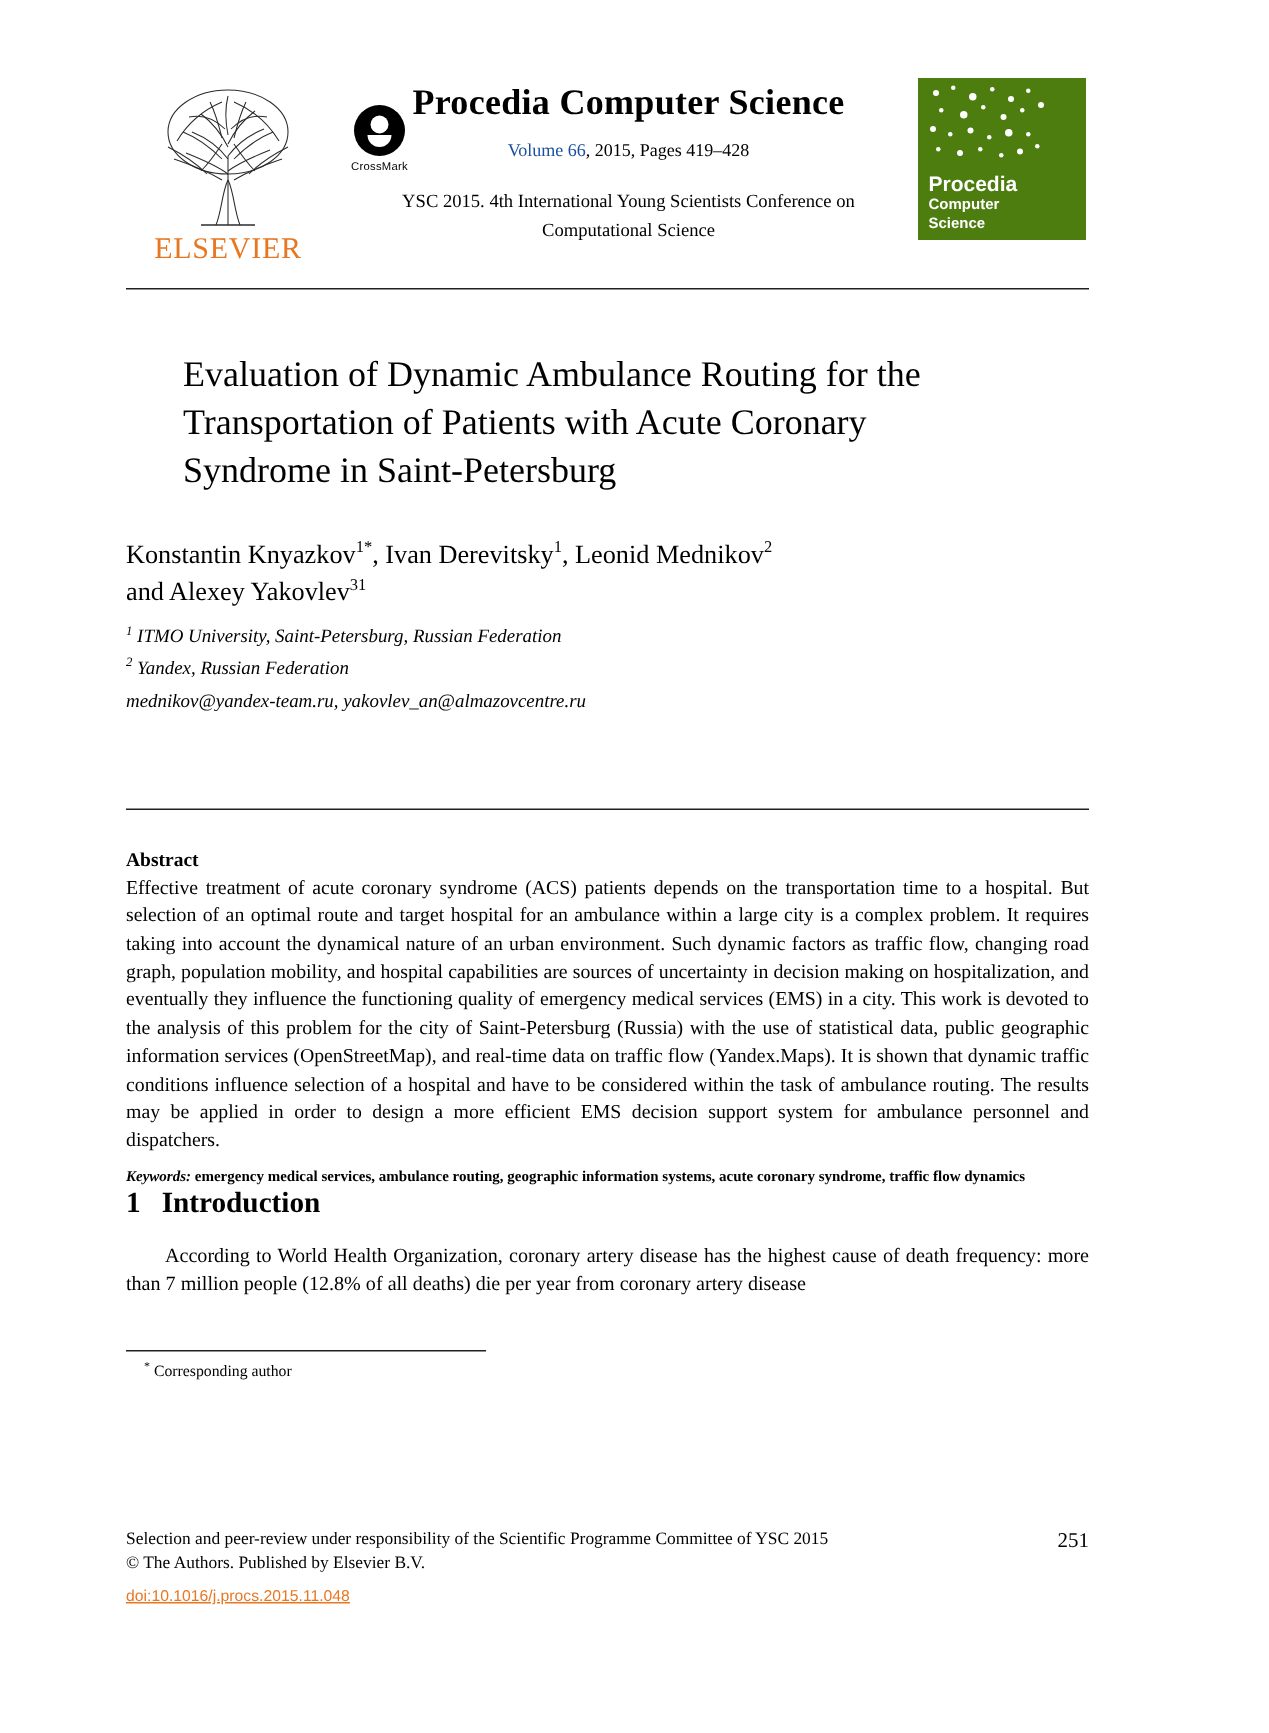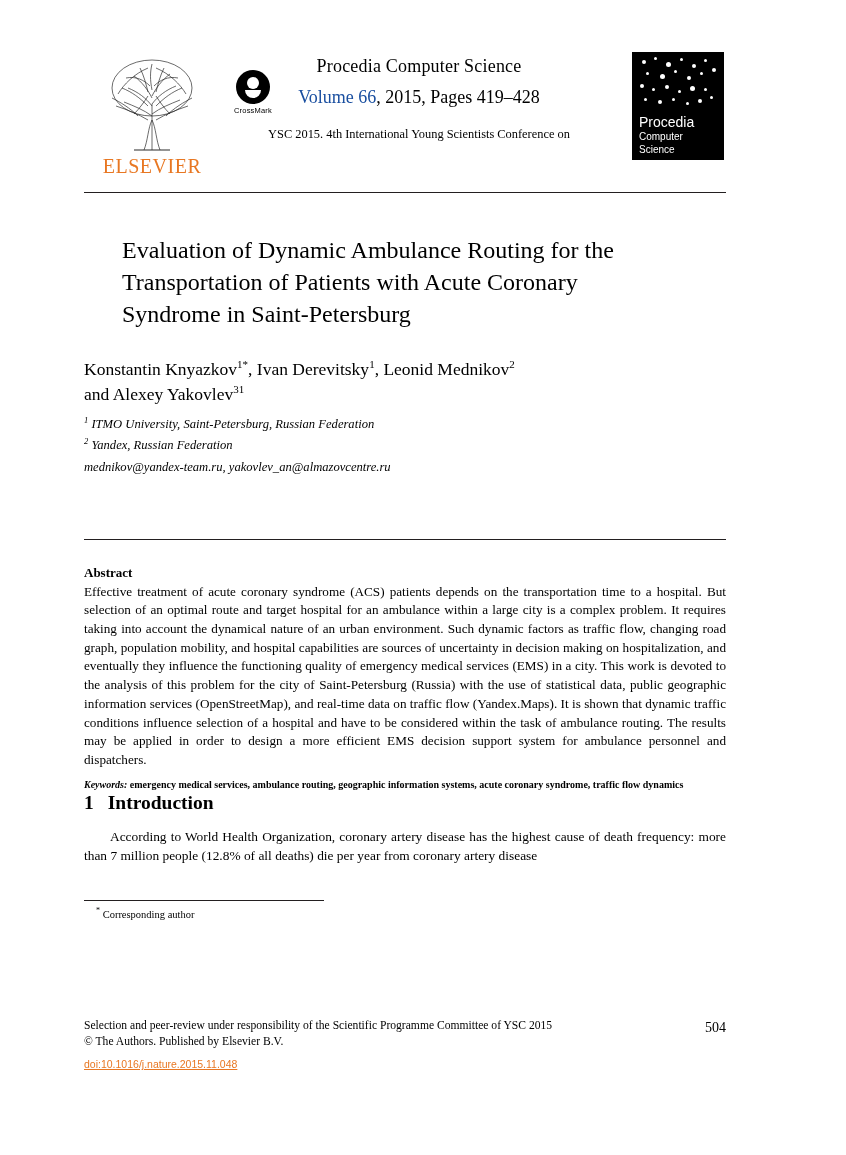--- a/index.html
+++ b/index.html
@@ -57,26 +57,26 @@
   }
   .journal-center {
     position: absolute;
     left: 150px;
     top: 8px;
     width: 370px;
     text-align: center;
   }
   .journal-title {
     font-family: "Liberation Serif", serif;
-    font-size: 18px;
-    font-weight: normal;
+    font-size: 24px;
+    font-weight: bold;
     letter-spacing: 0.2px;
   }
   .volume-line {
-    font-size: 18px;
+    font-size: 12px;
     margin-top: 10px;
     color: #1a4fa0;
   }
   .volume-line .vol-black { color: #000; }
   .conf-line {
     font-size: 12.4px;
     margin-top: 17px;
     line-height: 1.55;
   }
   .crossmark {
@@ -112,24 +112,25 @@
   .crossmark-label {
     font-size: 7.5px;
     font-family: "Liberation Sans", sans-serif;
     margin-top: 2px;
     letter-spacing: 0.2px;
   }
   .procedia-cover {
     position: absolute;
     right: 2px;
     top: 4px;
-    width: 92px;
+    width: 112px;
     height: 108px;
-    background: #000000;
+    background: #4d7c0f;
     overflow: hidden;
+    font-weight: bold;
   }
   .procedia-dots {
     position: absolute;
     left: 0; top: 0; right: 0;
     height: 60px;
   }
   .procedia-dots span {
     position: absolute;
     background: #fff;
     border-radius: 50%;
@@ -309,20 +310,21 @@
         <div class="crossmark-label">CrossMark</div>
       </div>
 
       <div class="journal-center">
         <div class="journal-title">Procedia Computer Science</div>
         <div class="volume-line">
           <span>Volume 66</span><span class="vol-black">, 2015, Pages 419–428</span>
         </div>
         <div class="conf-line">
           <div>YSC 2015. 4th International Young Scientists Conference on</div>
+          <div>Computational Science</div>
         </div>
       </div>
 
       <div class="procedia-cover">
         <div class="procedia-dots">
           <span style="left:10px;top:8px;width:4px;height:4px"></span>
           <span style="left:22px;top:5px;width:3px;height:3px"></span>
           <span style="left:34px;top:10px;width:5px;height:5px"></span>
           <span style="left:48px;top:6px;width:3px;height:3px"></span>
           <span style="left:60px;top:12px;width:4px;height:4px"></span>
@@ -400,16 +402,16 @@
 
     <div class="footnote-rule"></div>
     <div class="footnote">
       <sup>*</sup><span> Corresponding author</span>
     </div>
   </div>
 
   <div class="footer">
     <div>Selection and peer-review under responsibility of the Scientific Programme Committee of YSC 2015</div>
     <div>© The Authors. Published by Elsevier B.V.</div>
-    <div class="doi">doi:10.1016/j.nature.2015.11.048</div>
-    <div class="pageno">504</div>
+    <div class="doi">doi:10.1016/j.procs.2015.11.048</div>
+    <div class="pageno">251</div>
   </div>
 </div>
 
 </body></html>

